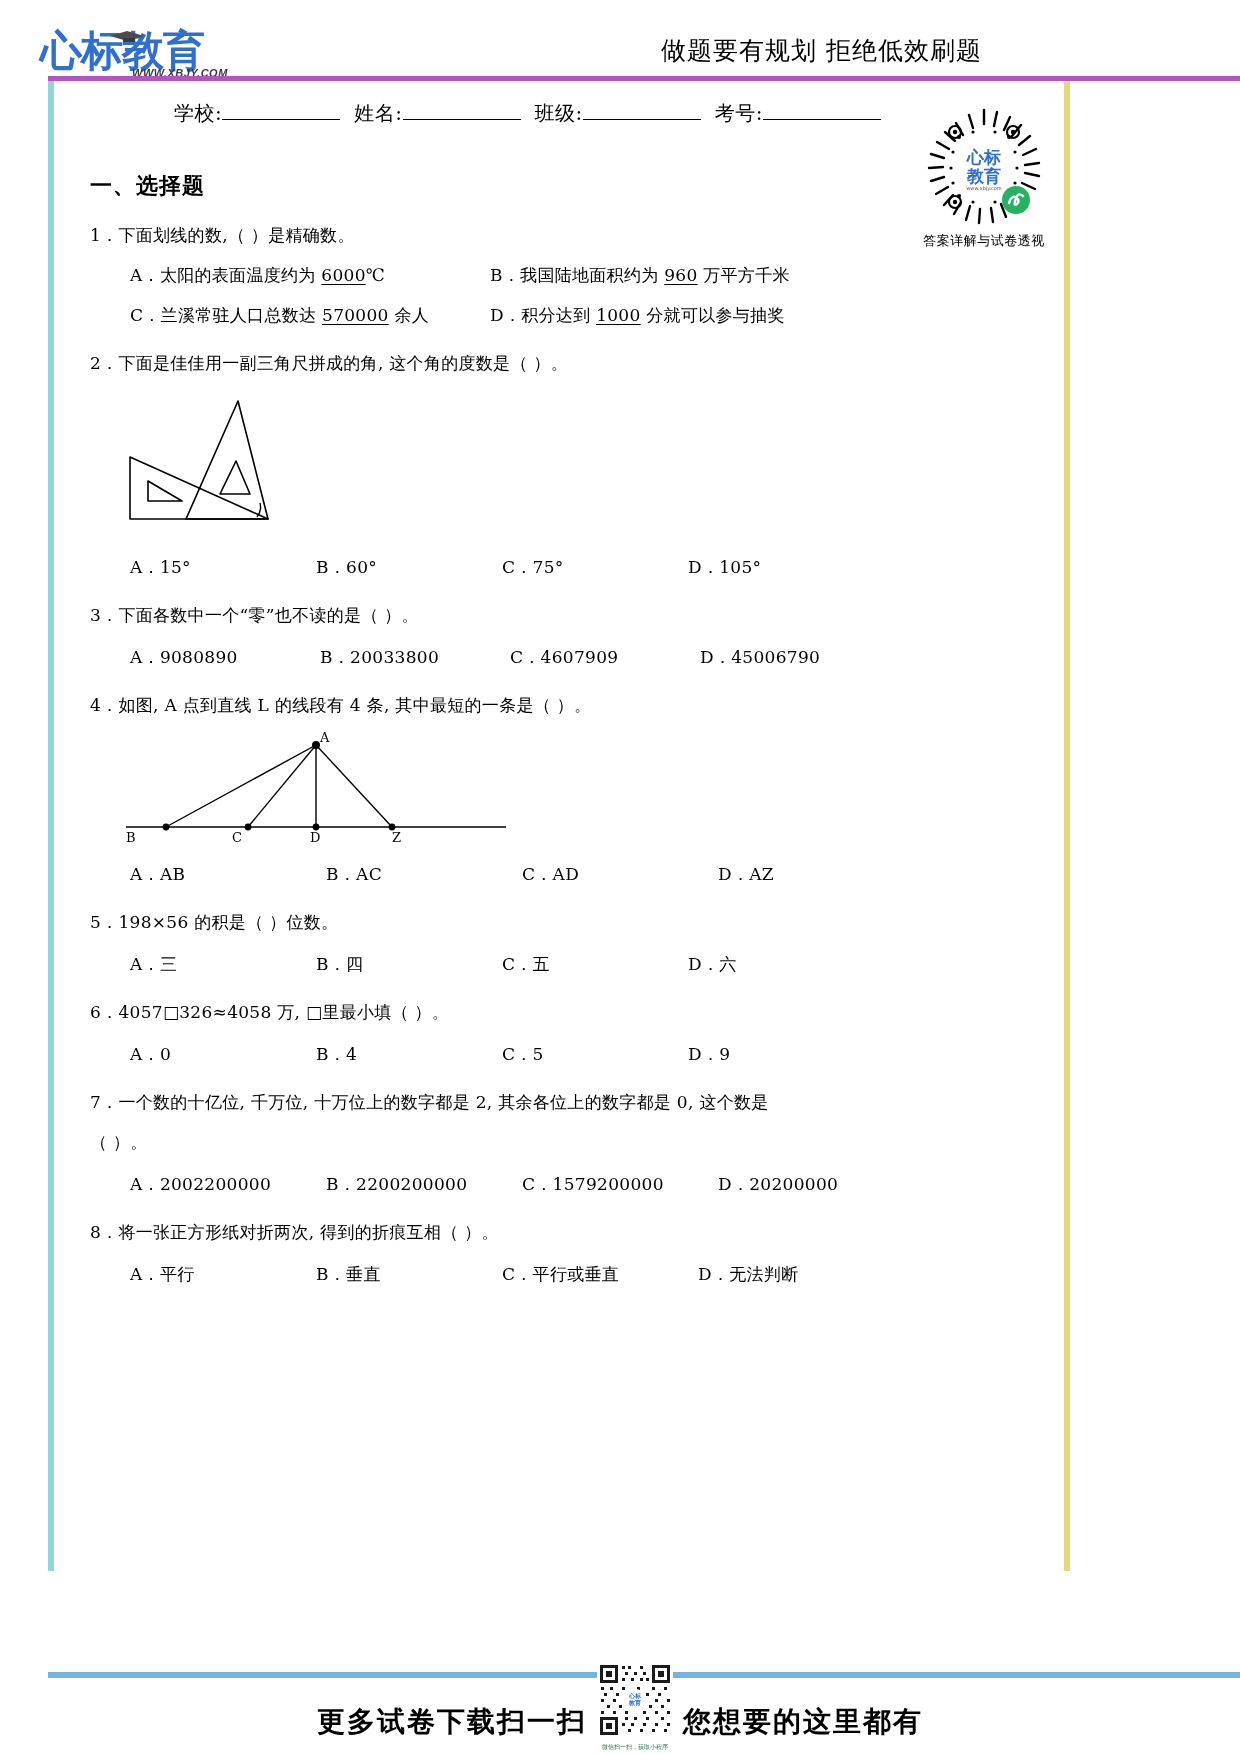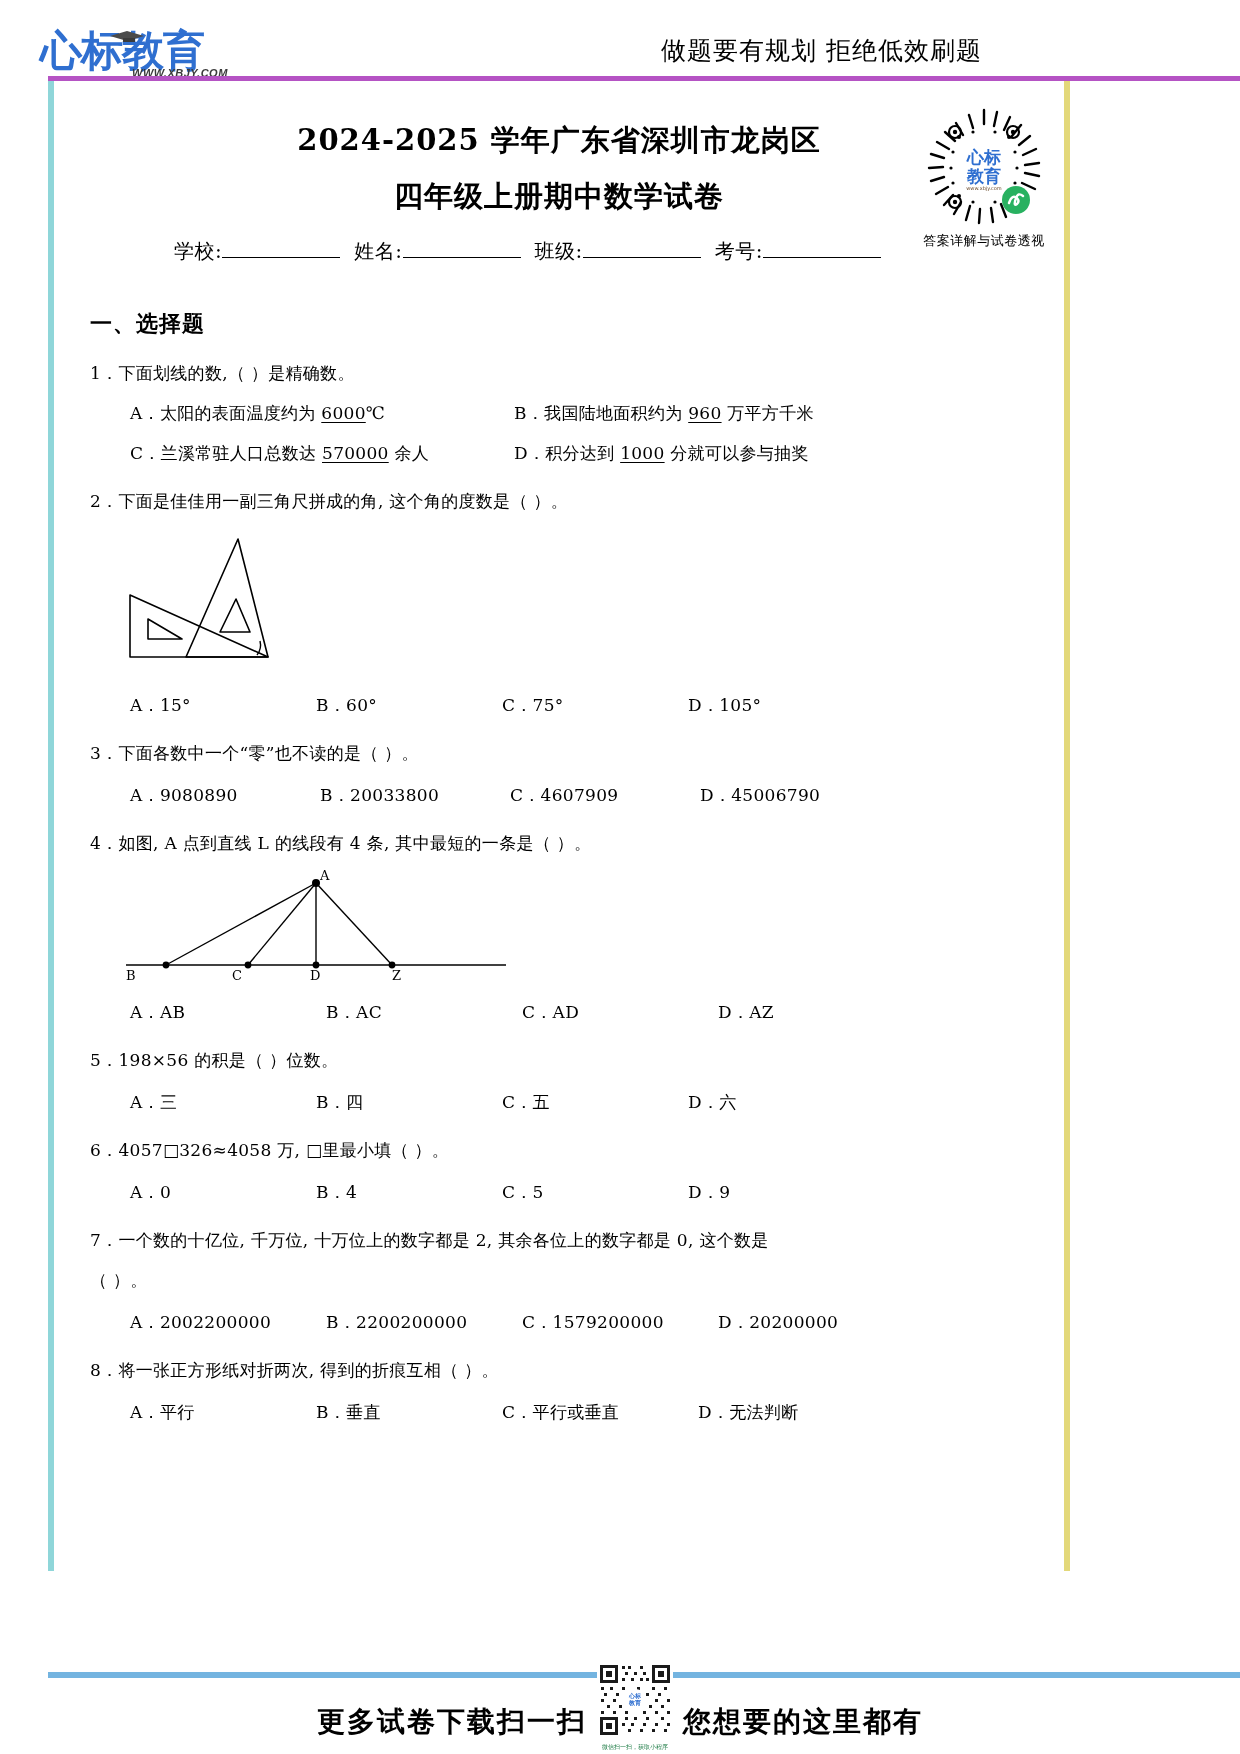--- a/index.html
+++ b/index.html
@@ -104,21 +104,21 @@
     font-size: 17px; line-height: 40px; letter-spacing: 0.3px;
     font-family: "DejaVu Serif", serif;
   }
   .q-stem { margin-top: 8px; }
   .u { text-decoration: underline; text-underline-offset: 3px; }
   .opts { display: flex; margin-left: 40px; margin-top: 2px; }
   .opts .o { white-space: nowrap; }
   .opts.w4 .o { width: 186px; }
   .opts.nums .o { width: 190px; }
   .opts.big .o { width: 196px; }
-  .opt-pair { margin-left: 40px; display: flex; gap: 24px; }
+  .opt-pair { margin-left: 40px; display: flex; }
   .opt-pair .o1 { width: 360px; white-space: nowrap; }
   .opt-pair .o2 { white-space: nowrap; }
 
   
   .fig { margin: 6px 0 4px 30px; }
 
   
   .rule-blue {
     position: absolute; left: 48px; top: 1672px; width: 1192px; height: 6px;
     background: #74b4e0;
@@ -225,24 +225,20 @@
           <text x="61" y="57" text-anchor="middle" font-family="DejaVu Sans, sans-serif" font-size="17" font-weight="bold" fill="#2f6fd0">心标</text>
           <text x="61" y="76" text-anchor="middle" font-family="DejaVu Sans, sans-serif" font-size="17" font-weight="bold" fill="#2f6fd0">教育</text>
           <text x="61" y="84" text-anchor="middle" font-family="DejaVu Sans, sans-serif" font-size="5" fill="#6b4a2a">www.xbjy.com</text>
           <circle cx="93" cy="94" r="14" fill="#28b160"></circle>
           <path d="M86 97 q3 -9 8 -5 q3 3 0 6 q-4 3 -1 -6 q2 -6 7 -2" fill="none" stroke="#fff" stroke-width="2.4" stroke-linecap="round"></path>
         </svg>
       </div>
       <div class="qr-caption">答案详解与试卷透视</div>
     </div>
 
-    <div class="title-block">
-      <div class="title-line">2024-2025 学年广东省深圳市龙岗区</div>
-      <div class="title-line second">四年级上册期中数学试卷</div>
-    </div>
 
     <div class="info-row">
       <span>学校:</span><span class="blank b-school"></span><span class="info-gap"></span><span>姓名:</span><span class="blank b-name"></span><span class="info-gap"></span><span>班级:</span><span class="blank b-class"></span><span class="info-gap"></span><span>考号:</span><span class="blank b-exam"></span>
     </div>
 
     <div class="content">
 
       <div class="section-head">一、选择题</div>
 
       <div class="q q-stem">1．下面划线的数,（   ）是精确数。</div>

